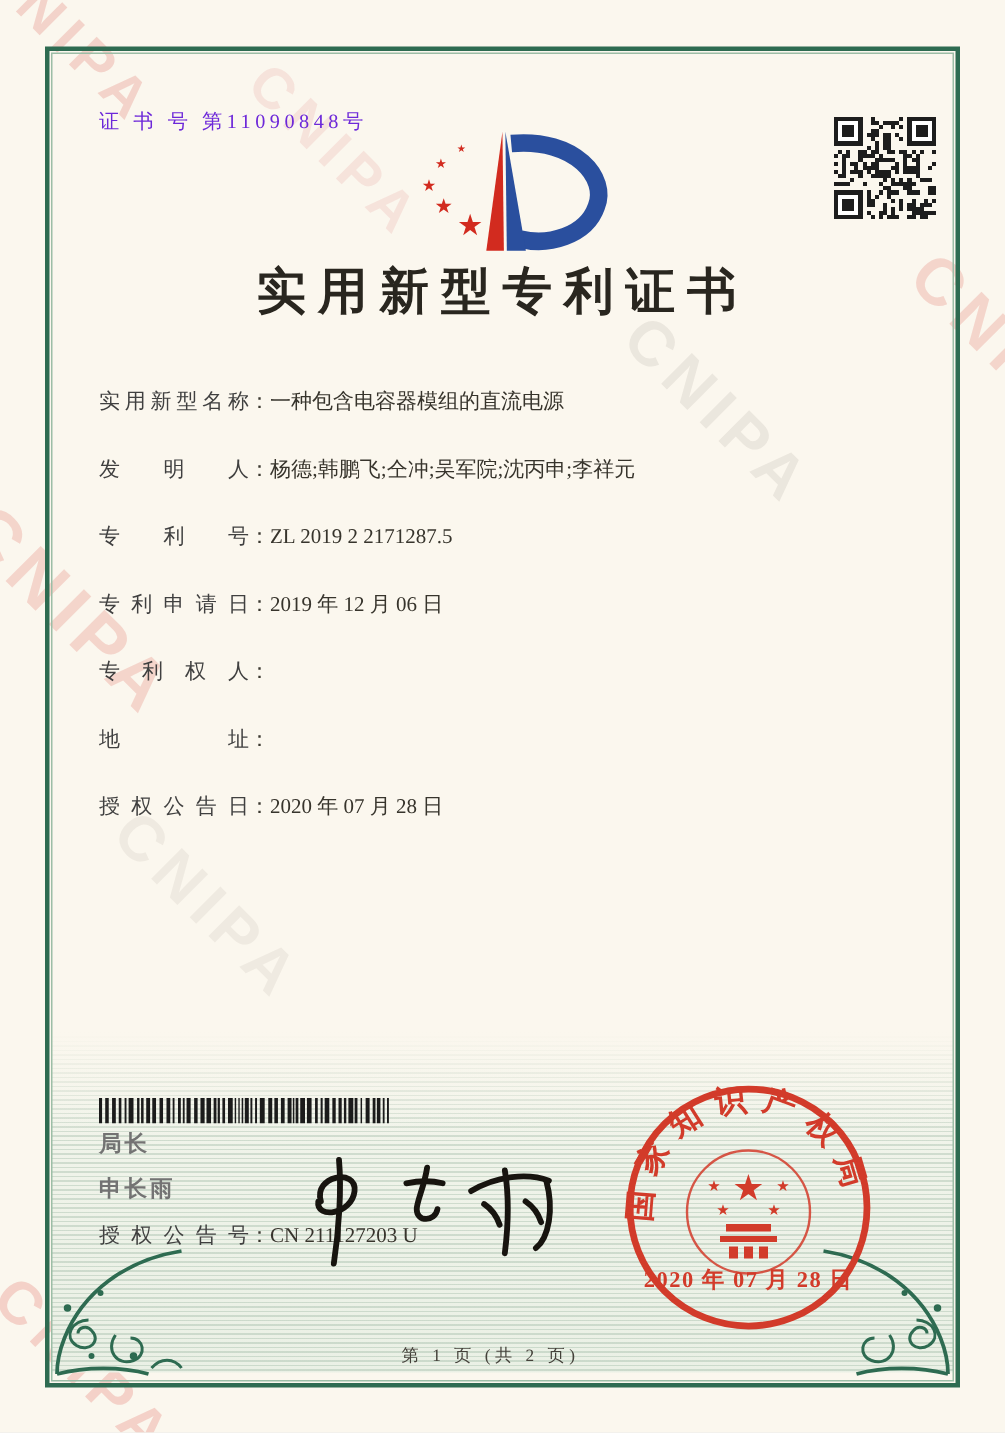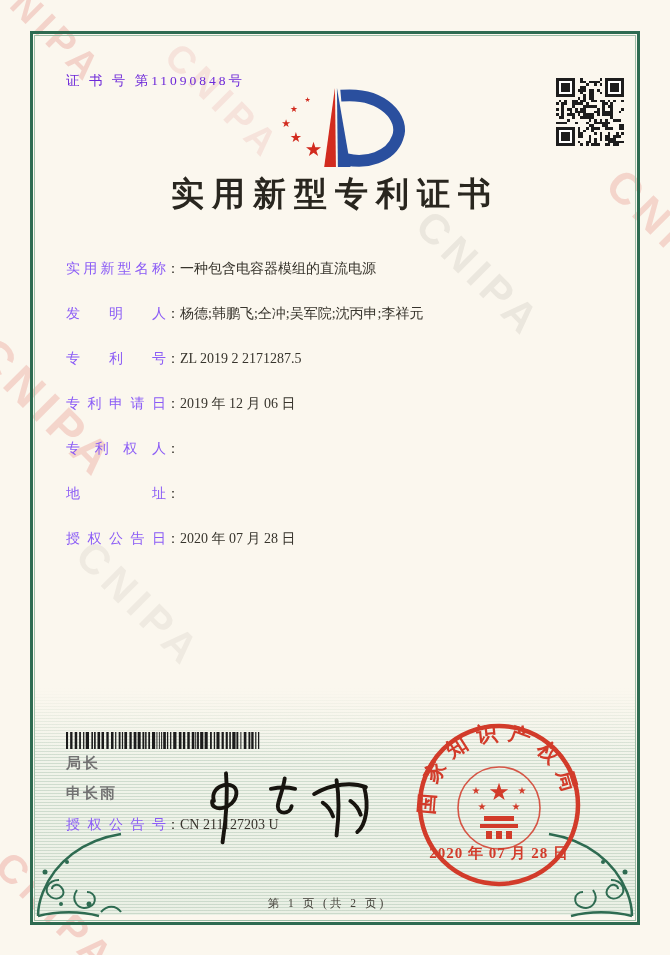--- a/index.html
+++ b/index.html
@@ -39,21 +39,21 @@
   .logo{position:absolute;left:262px;top:82px;width:142px;height:90px;}
   .logo svg{width:100%;height:100%;overflow:visible;}
 
   .title{position:absolute;left:0;top:172px;width:670px;text-align:center;
          font-size:33px;font-weight:bold;letter-spacing:8px;color:#29261f;}
 
   
   .fields{position:absolute;left:66px;top:258px;width:545px;font-size:14px;line-height:21px;}
   .frow{display:flex;align-items:flex-start;margin-bottom:24px;}
   .flabel{display:inline-block;width:100px;text-align:justify;text-align-last:justify;
-          flex:0 0 100px;color:#8b5cf6;}
+          flex:0 0 100px;color:#404040;}
   .fcolon{flex:0 0 14px;}
   .fvalue{flex:0 1 auto;max-width:425px;color:#37342c;font-family:Liberation Serif, serif;}
   .grant-row{display:flex;margin-bottom:0;flex-direction:column;}
   .grant-pair{display:flex;}
   .grant-pair.first{flex:0 0 286px;}
 
   .legal{position:absolute;left:66px;top:558px;width:544px;font-size:13px;
          line-height:22px;text-align:justify;color:#37342c;}
   .legal p{margin:0 0 5px 0;text-indent:2em;}
 

